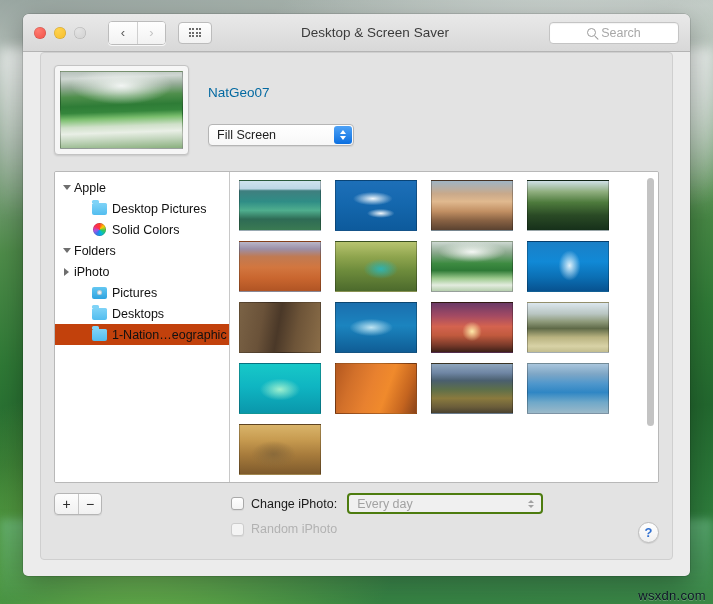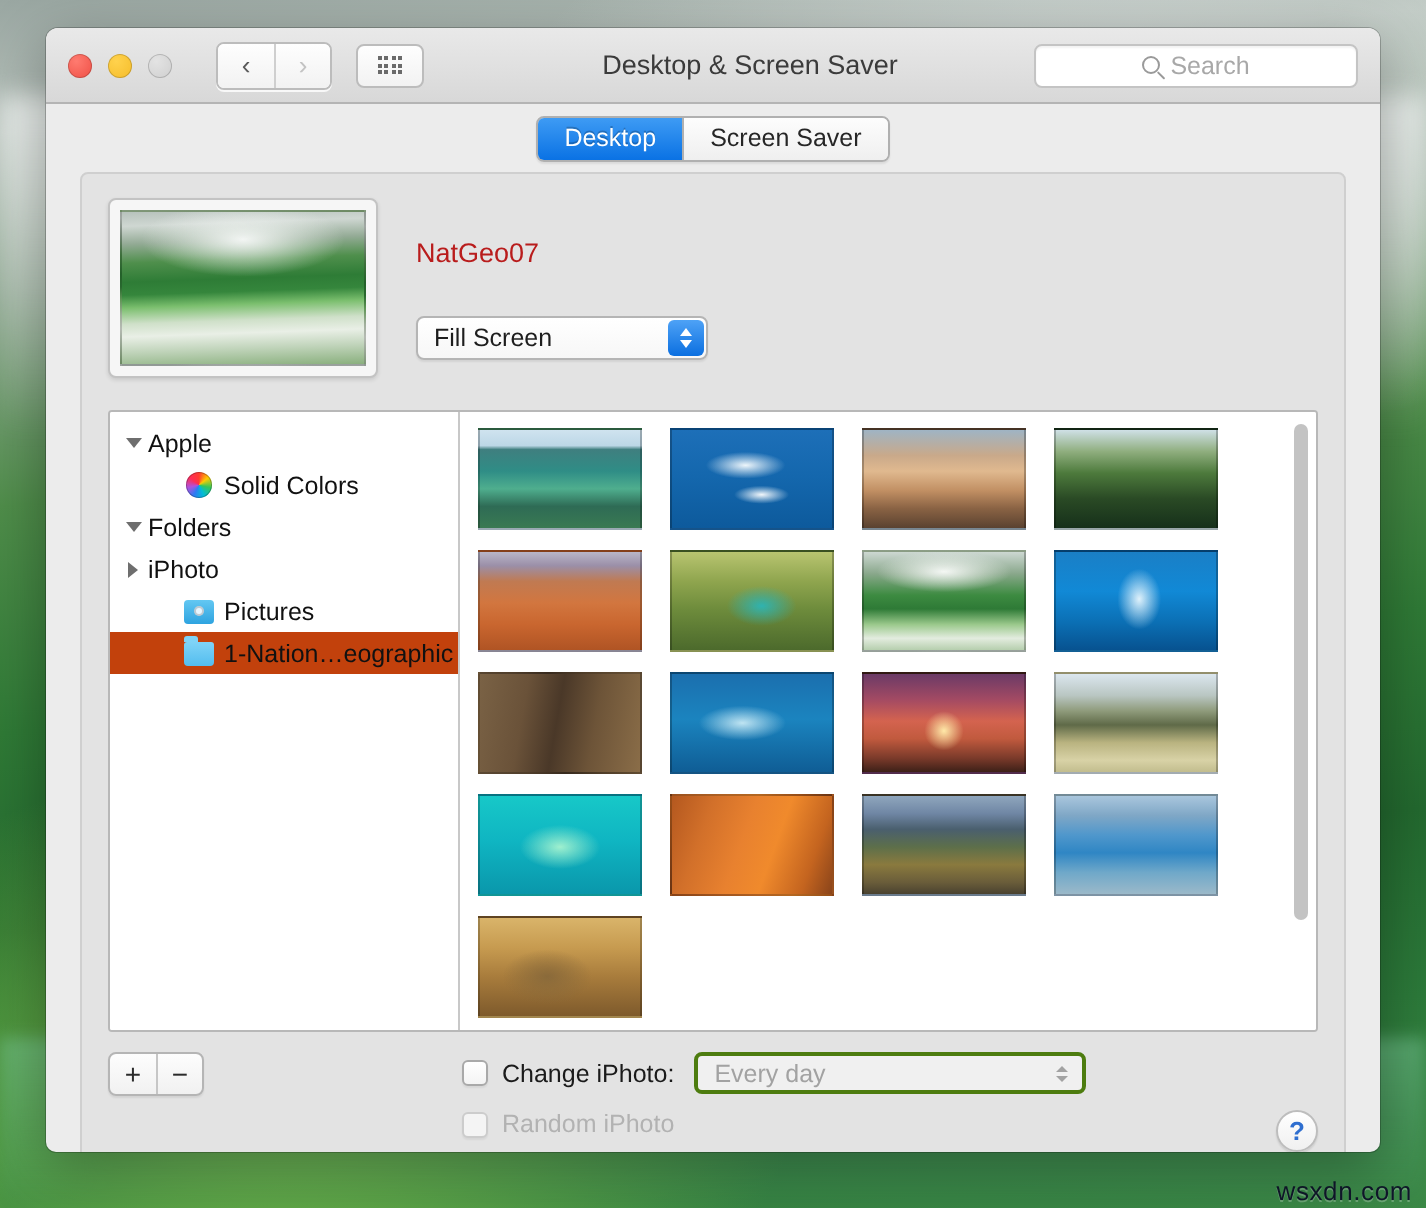--- a/index.html
+++ b/index.html
@@ -102,21 +102,21 @@
 
   #win-title {
     position: absolute; left: 0; right: 0; text-align: center;
     font-size: 13.5px; color: #3b3b3b;
     pointer-events: none;
     padding-left: 37px;
   }
 
   #search {
     margin-left: auto;
-    width: 162px; height: 22px;
+    width: 130px; height: 22px;
     background: #fff;
     border: 1px solid #c4c4c4;
     border-radius: 4px;
     display: flex; align-items: center; justify-content: center;
     gap: 5px;
     box-shadow: inset 0 1px 1px rgba(0,0,0,.05);
   }
   #search .mag {
     width: 9px; height: 9px; border: 1.3px solid #9a9a9a; border-radius: 50%;
     position: relative;
@@ -185,21 +185,21 @@
         #4f8f4c 32%, #2e7c36 44%, #35863c 52%,
         #7bbf6e 60%, #cfe0c9 70%, #e9efe6 78%,
         #bfd3b9 88%, #8ab07e 100%);
   }
   #top-right {
     flex: 1; padding-left: 19px;
     display: flex; flex-direction: column;
   }
   #pic-name {
     margin-top: 20px;
-    font-size: 13.5px; color: #b91c1c;
+    font-size: 13.5px; color: #0369a1;
   }
   #scale-popup {
     margin-top: 24px;
     width: 146px; height: 22px;
     background: linear-gradient(180deg,#ffffff,#f7f7f7);
     border: 1px solid #b5b5b5;
     border-radius: 4px;
     display: flex; align-items: center;
     box-shadow: 0 1px 1px rgba(0,0,0,.07);
     position: relative;
@@ -435,26 +435,20 @@
     </div>
 
     <div id="win-title">Desktop &amp; Screen Saver</div>
 
     <div id="search">
       <span class="mag"></span>
       <span class="ph">Search</span>
     </div>
   </div>
 
-  <div id="tabbar">
-    <div id="tabs">
-      <div class="tab active">Desktop</div>
-      <div class="tab">Screen Saver</div>
-    </div>
-  </div>
 
   <div id="panel">
 
     <div id="top-row">
       <div id="preview-frame">
         <div id="preview-img"></div>
       </div>
       <div id="top-right">
         <div id="pic-name">NatGeo07</div>
         <div id="scale-popup">
@@ -472,20 +466,26 @@
       <div id="sourcelist">
           <div class="src-row">
             <span class="disc">
               <span class="tri"></span>
             </span>
             <span>Apple</span>
           </div>
           <div class="src-row">
             <span class="indent"></span>
             <span class="disc"></span>
+            <span class="folder-ico"></span>
+            <span>Desktop Pictures</span>
+          </div>
+          <div class="src-row">
+            <span class="indent"></span>
+            <span class="disc"></span>
             <span class="color-ico"></span>
             <span>Solid Colors</span>
           </div>
           <div class="src-row">
             <span class="disc">
               <span class="tri"></span>
             </span>
             <span>Folders</span>
           </div>
           <div class="src-row">
@@ -494,20 +494,26 @@
             </span>
             <span>iPhoto</span>
           </div>
           <div class="src-row">
             <span class="indent"></span>
             <span class="disc"></span>
             <span class="photos-ico">
               <i></i>
             </span>
             <span>Pictures</span>
+          </div>
+          <div class="src-row">
+            <span class="indent"></span>
+            <span class="disc"></span>
+            <span class="folder-ico"></span>
+            <span>Desktops</span>
           </div>
           <div class="src-row selected">
             <span class="indent"></span>
             <span class="disc"></span>
             <span class="folder-ico"></span>
             <span>1-Nation…eographic</span>
           </div>
         </div>
 
       <div id="thumbs-wrap">

